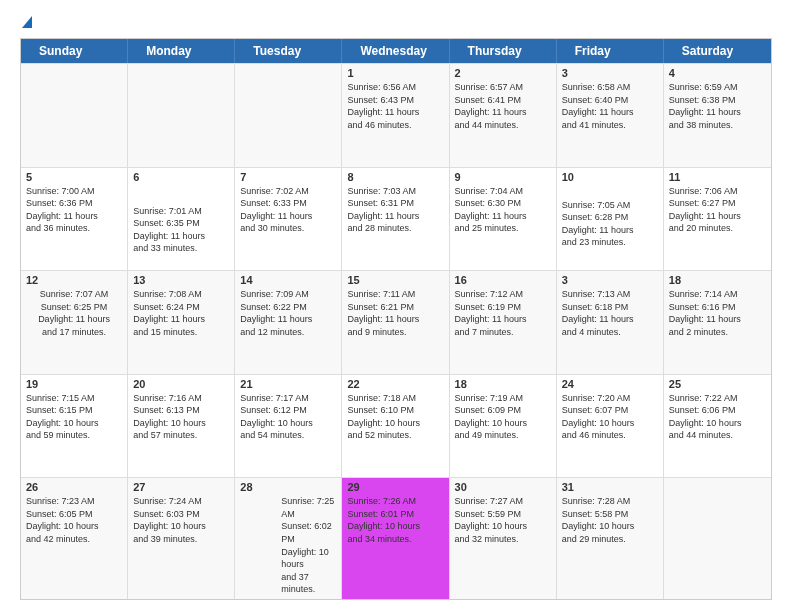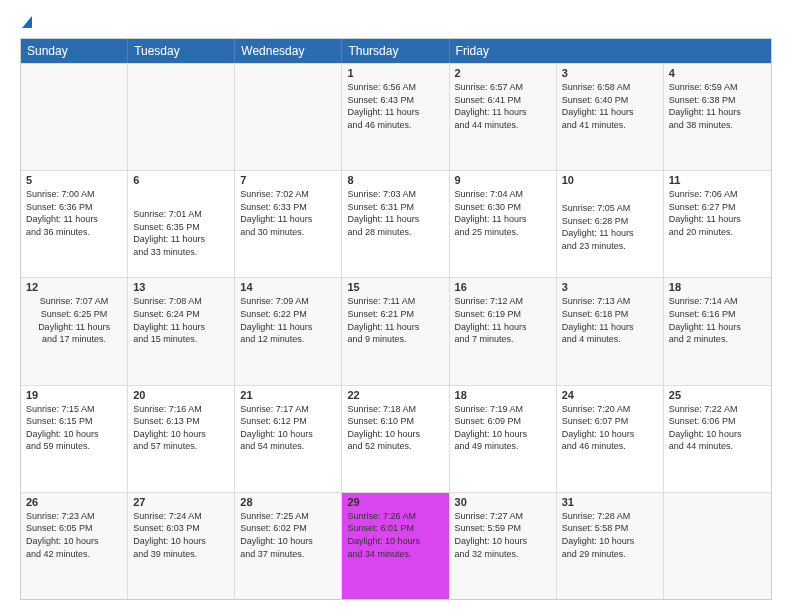--- a/index.html
+++ b/index.html
@@ -62,22 +62,22 @@
       border: 1px solid #ccc;
     }
     .cal-header-row {
       display: grid;
       grid-template-columns: repeat(7, 1fr);
       background: #2b6cb0;
     }
     .cal-header-cell {
       color: #fff;
       font-size: 12px;
-      font-weight: normal;
-      padding: 5px 6px;
+      font-weight: bold;
+      padding: 5px 18px;
       text-align: left;
       border-right: 1px solid #4a80c0;
     }
     .cal-header-cell:last-child { border-right: none; }
     .cal-body {
       flex: 1;
       display: flex;
       flex-direction: column;
     }
     .cal-row {
@@ -121,24 +121,26 @@
     </div>
     <div class="title-block">
       <div class="month-title"></div>
       <div class="location-title"></div>
     </div>
   </div>
 
   <div class="calendar">
     <div class="cal-header-row">
     <div class="cal-header-cell">Sunday</div>
+        <div class="cal-header-cell">Monday</div>
         <div class="cal-header-cell">Tuesday</div>
         <div class="cal-header-cell">Wednesday</div>
         <div class="cal-header-cell">Thursday</div>
         <div class="cal-header-cell">Friday</div>
+        <div class="cal-header-cell">Saturday</div>
       </div>
     <div class="cal-body">
     <div class="cal-row">
           <div class="cal-cell" style="background: rgb(248, 248, 248);"></div>
           <div class="cal-cell" style="background: rgb(248, 248, 248);"></div>
           <div class="cal-cell" style="background: rgb(248, 248, 248);"></div>
           <div class="cal-cell" style="background: rgb(248, 248, 248);">
             <span class="day-num">1</span>
             <div class="cell-detail" style="white-space: pre-line;">Sunrise: 6:56 AM
 Sunset: 6:43 PM
@@ -330,21 +332,21 @@
           </div>
           <div class="cal-cell" style="background: rgb(248, 248, 248);">
             <span class="day-num">27</span>
             <div class="cell-detail" style="white-space: pre-line;">Sunrise: 7:24 AM
 Sunset: 6:03 PM
 Daylight: 10 hours
 and 39 minutes.</div>
           </div>
           <div class="cal-cell" style="background: rgb(248, 248, 248);">
             <span class="day-num">28</span>
-            <div class="cell-detail" style="white-space: pre-line;">Sunrise: 7:25 AM
+            <div class="cell-detail" style="white-space: pre-line; margin-left: 41px;">Sunrise: 7:25 AM
 Sunset: 6:02 PM
 Daylight: 10 hours
 and 37 minutes.</div>
           </div>
           <div class="cal-cell" style="background: #d946ef;">
             <span class="day-num">29</span>
             <div class="cell-detail" style="white-space: pre-line;">Sunrise: 7:26 AM
 Sunset: 6:01 PM
 Daylight: 10 hours
 and 34 minutes.</div>

